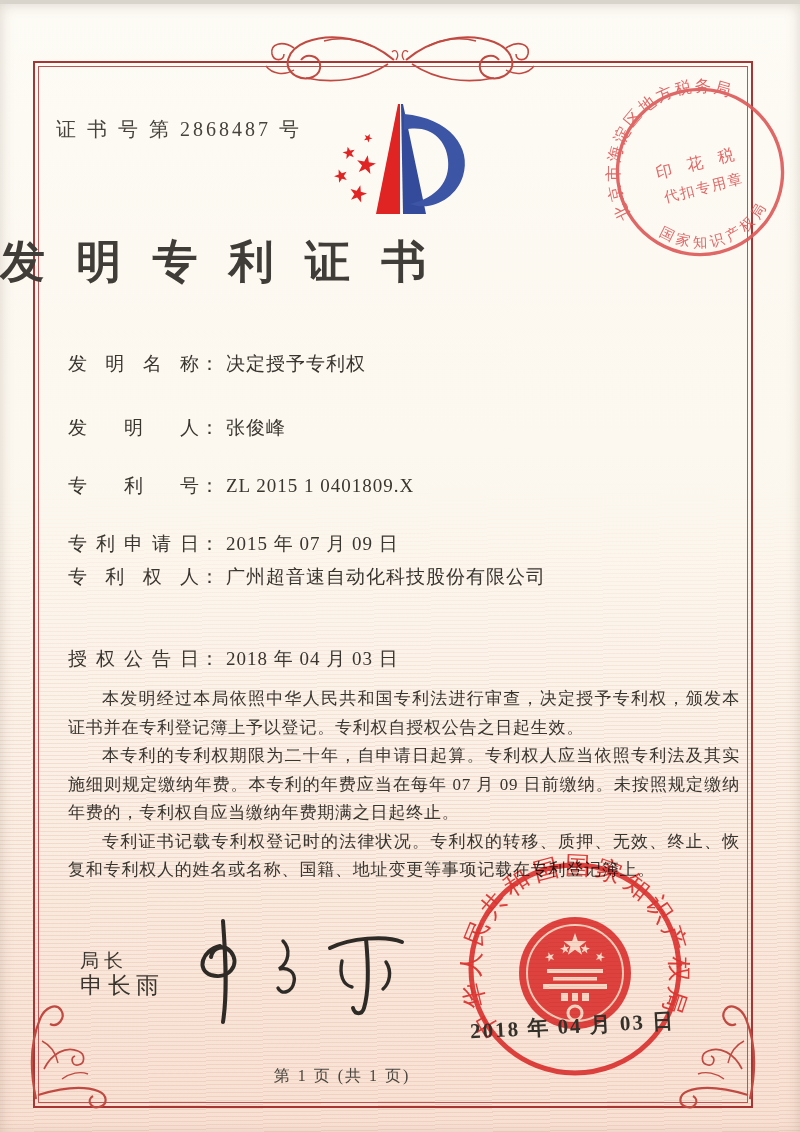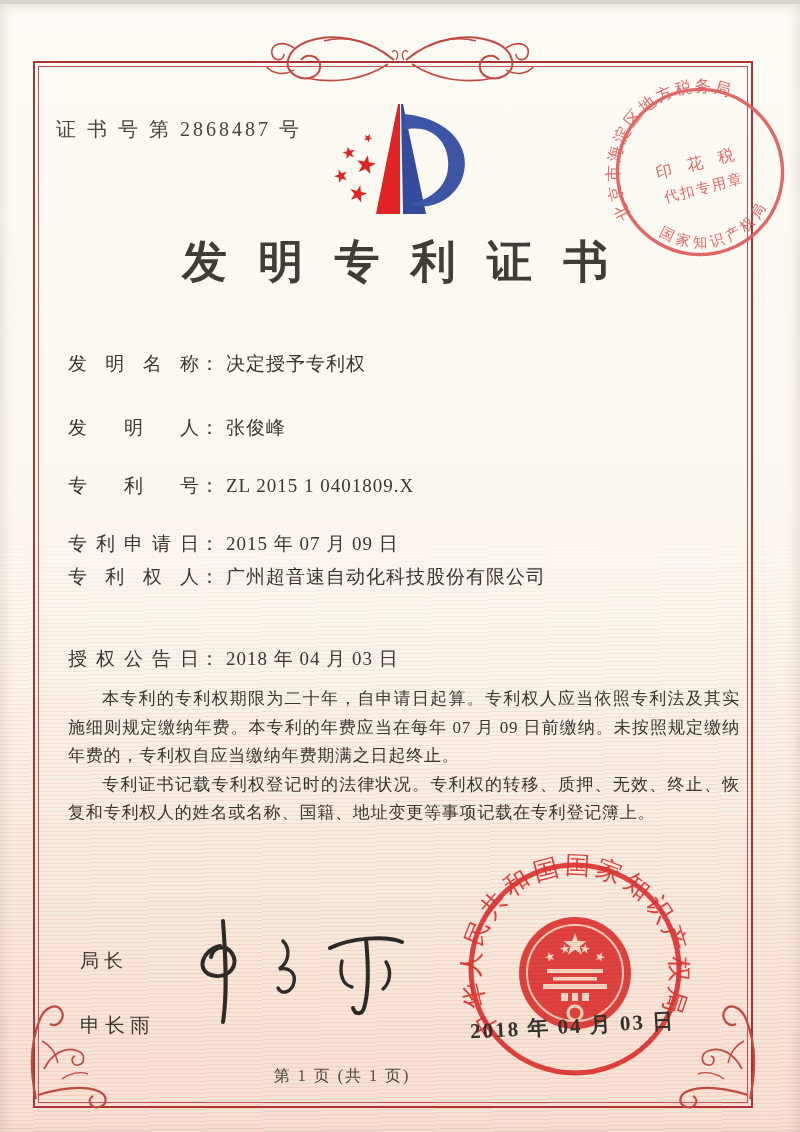--- a/index.html
+++ b/index.html
@@ -15,30 +15,30 @@
     -webkit-mask-image:linear-gradient(180deg,transparent 0%,#000 45%);
     mask-image:linear-gradient(180deg,transparent 0%,#000 45%);
   }
   .frame-outer{position:absolute;left:33px;top:57px;width:716px;height:1043px;border:2px solid #a93434;}
   .frame-inner{position:absolute;inset:3px;border:1px solid #bf5252;}
   .top-flourish{position:absolute;left:250px;top:22px;}
   .corner-orn{position:absolute;}
   .cert-number{position:absolute;left:56px;top:112px;font-size:20px;letter-spacing:3px;color:#47433c;}
   .logo{position:absolute;left:320px;top:94px;}
   .tax-stamp{position:absolute;left:604px;top:72px;transform:rotate(-14deg);opacity:.92;}
-  .title{position:absolute;left:0;top:228px;width:800px;margin:0;text-align:center;
+  .title{position:absolute;left:0;top:228px;width:800px;margin:0;
          font-size:45px;font-weight:600;letter-spacing:10px;color:#403c37;}
   .field{position:absolute;left:68px;font-size:19px;letter-spacing:1px;white-space:nowrap;color:#39352f;}
   .flabel{display:inline-block;width:132px;text-align:justify;text-align-last:justify;vertical-align:bottom;}
   .fcolon{display:inline-block;margin-right:6px;}
   .body-text{position:absolute;left:68px;top:681px;width:672px;font-size:17px;line-height:28.5px;
              text-align:justify;letter-spacing:.8px;color:#39352f;}
   .body-text p{margin:0;text-indent:2em;}
   .sig-title{position:absolute;left:80px;top:944px;font-size:19px;letter-spacing:5px;color:#3a362f;}
-  .sig-name{position:absolute;left:80px;top:1008px;font-size:20px;letter-spacing:5px;color:#3a362f;}
+  .sig-name{position:absolute;left:80px;top:966px;font-size:23px;letter-spacing:5px;color:#3a362f;}
   .signature{position:absolute;left:188px;top:912px;}
   .seal{position:absolute;left:460px;top:850px;mix-blend-mode:multiply;}
   .seal-date{position:absolute;left:470px;top:1008px;font-size:21px;font-weight:600;letter-spacing:2px;
              color:#34302a;transform:rotate(-3deg);white-space:nowrap;}
   .footer{position:absolute;left:182px;top:1062px;width:320px;text-align:center;
           font-size:16px;letter-spacing:2px;color:#4a453e;}
 </style>
 </head>
 <body>
 
@@ -126,20 +126,21 @@
     <span class="flabel">专利申请日</span><span class="fcolon">：</span><span>2015 年 07 月 09 日</span>
   </div>
   <div class="field" style="top:560px;">
     <span class="flabel">专利权人</span><span class="fcolon">：</span><span>广州超音速自动化科技股份有限公司</span>
   </div>
   <div class="field" style="top:642px;">
     <span class="flabel">授权公告日</span><span class="fcolon">：</span><span>2018 年 04 月 03 日</span>
   </div>
 
   <div class="body-text">
+    <p>本发明经过本局依照中华人民共和国专利法进行审查，决定授予专利权，颁发本证书并在专利登记簿上予以登记。专利权自授权公告之日起生效。</p>
     <p>本专利的专利权期限为二十年，自申请日起算。专利权人应当依照专利法及其实施细则规定缴纳年费。本专利的年费应当在每年 07 月 09 日前缴纳。未按照规定缴纳年费的，专利权自应当缴纳年费期满之日起终止。</p>
     <p>专利证书记载专利权登记时的法律状况。专利权的转移、质押、无效、终止、恢复和专利权人的姓名或名称、国籍、地址变更等事项记载在专利登记簿上。</p>
   </div>
 
   <div class="sig-title">局长</div>
   <div class="sig-name">申长雨</div>
 
   <svg class="signature" width="240" height="110" viewBox="0 0 240 110">
     <g fill="none" stroke="#2e2b27" stroke-width="4" stroke-linecap="round">
       <path d="M32,30 C14,34 8,54 23,59 C40,64 53,49 43,36 C36,28 25,31 23,41"></path>

